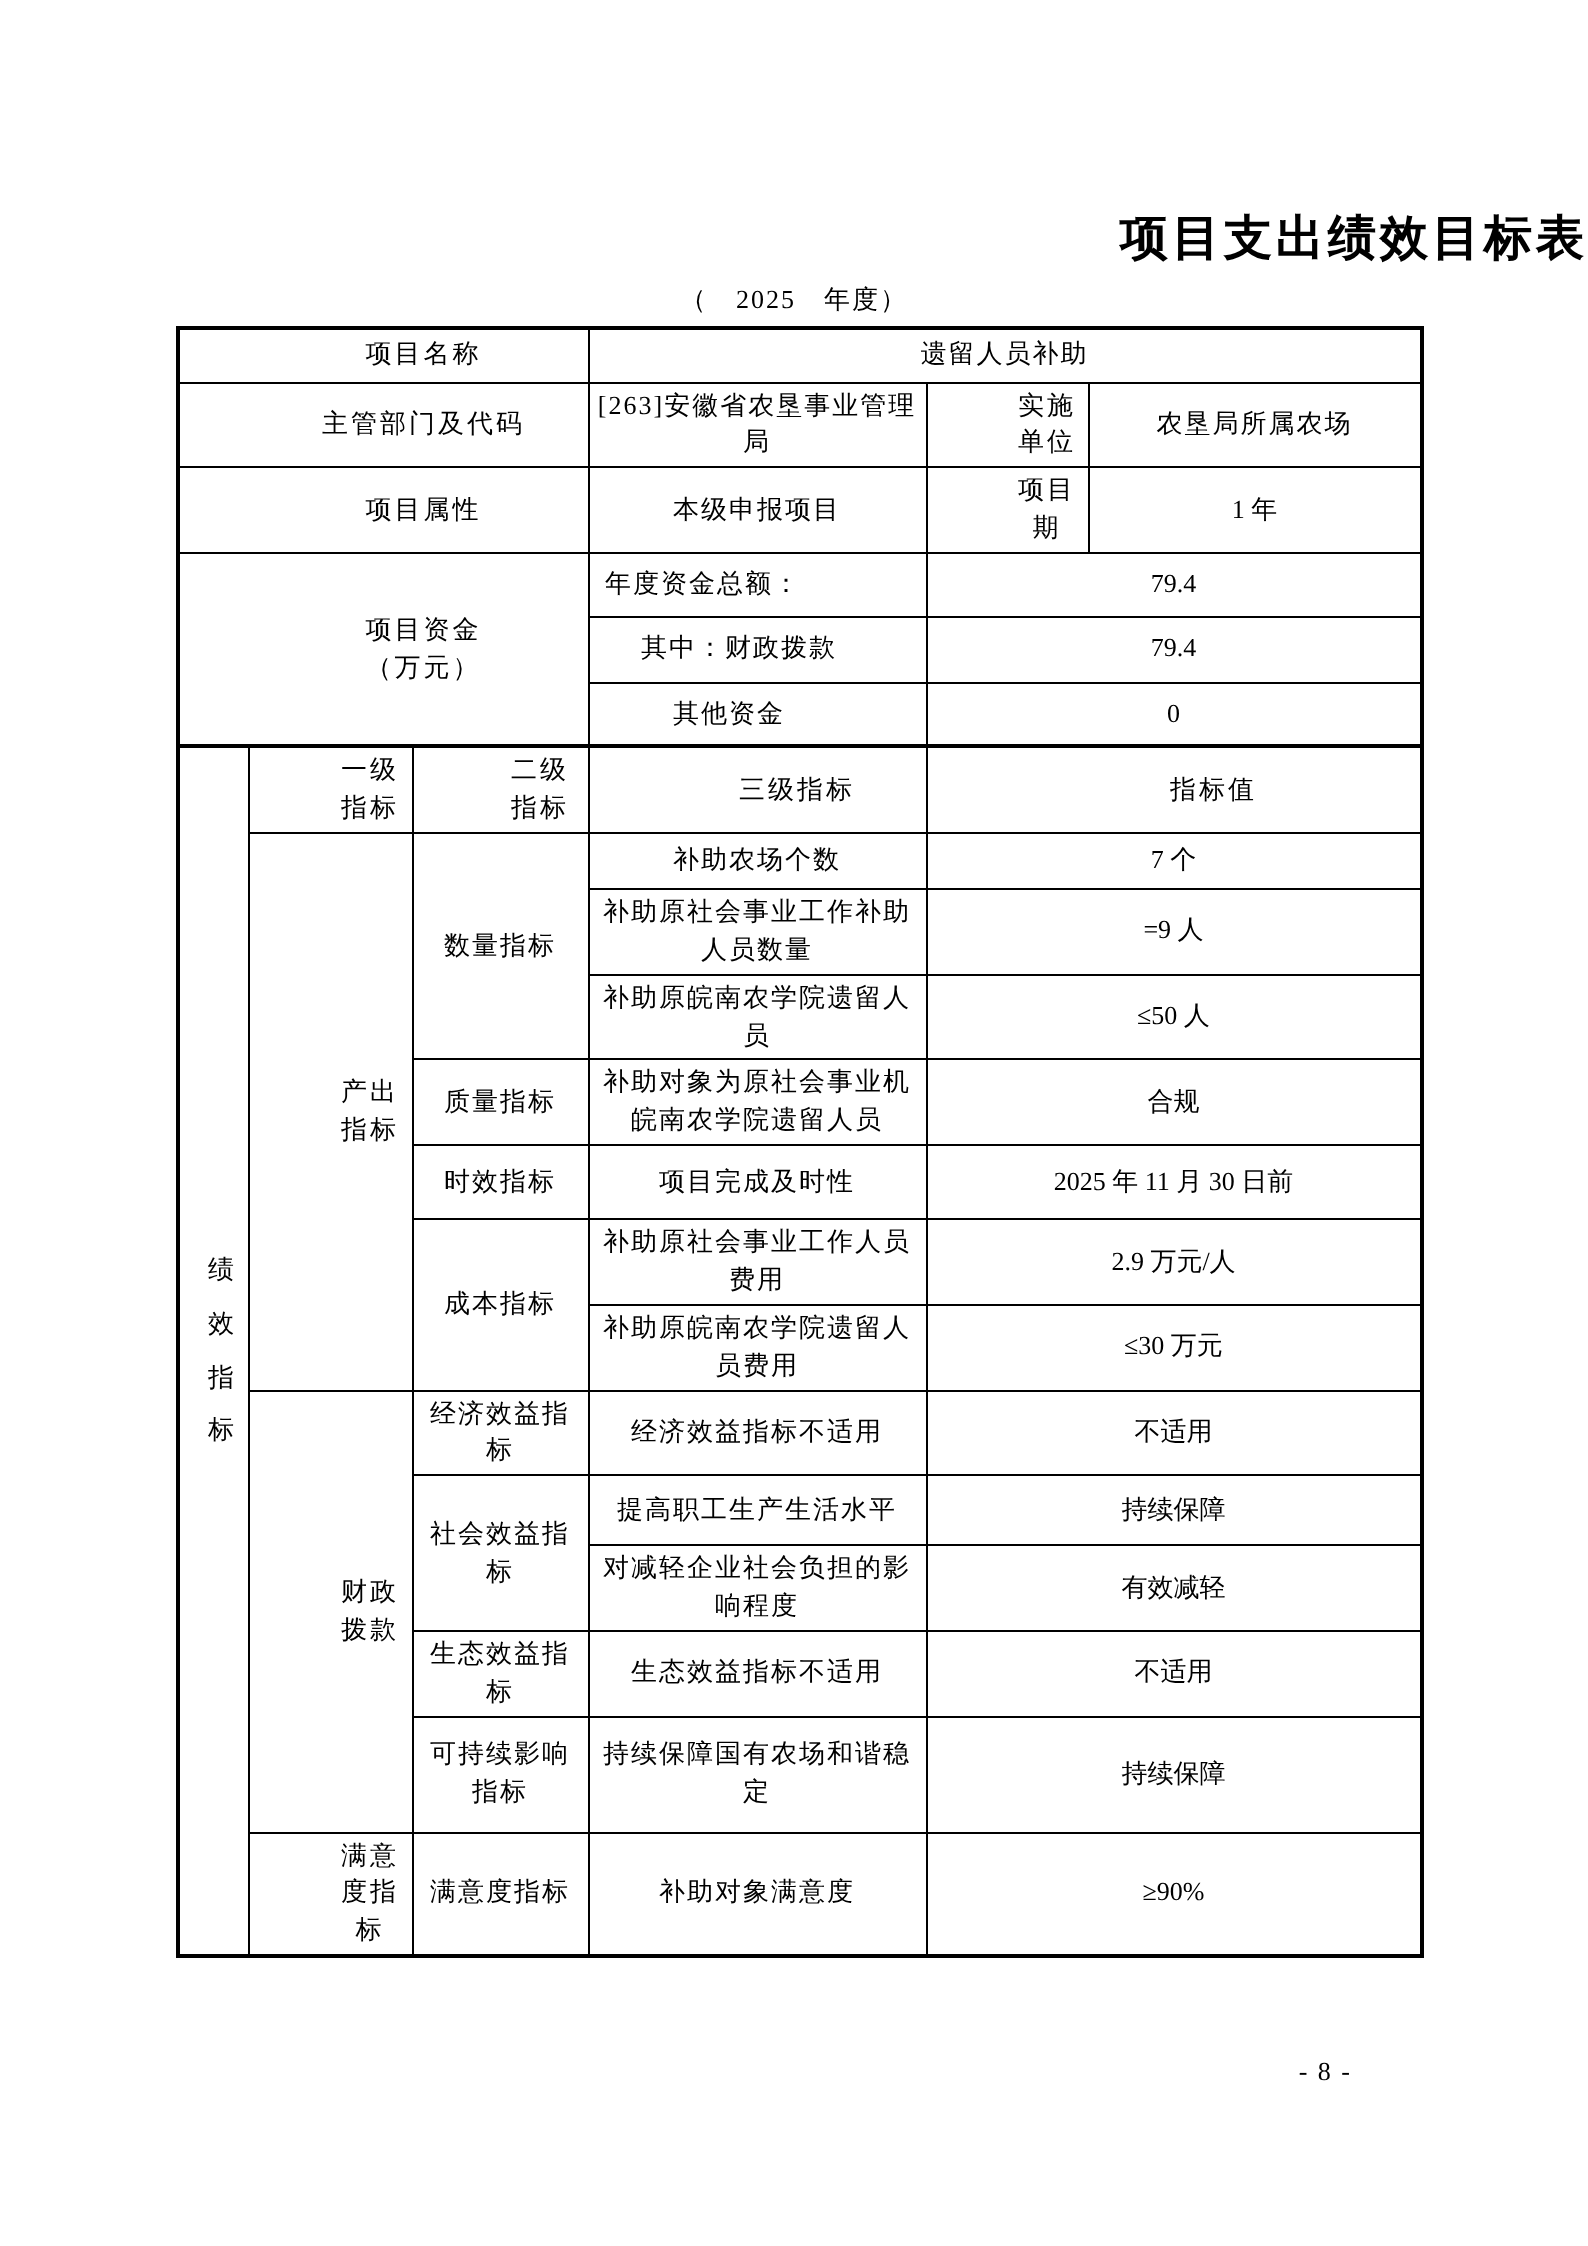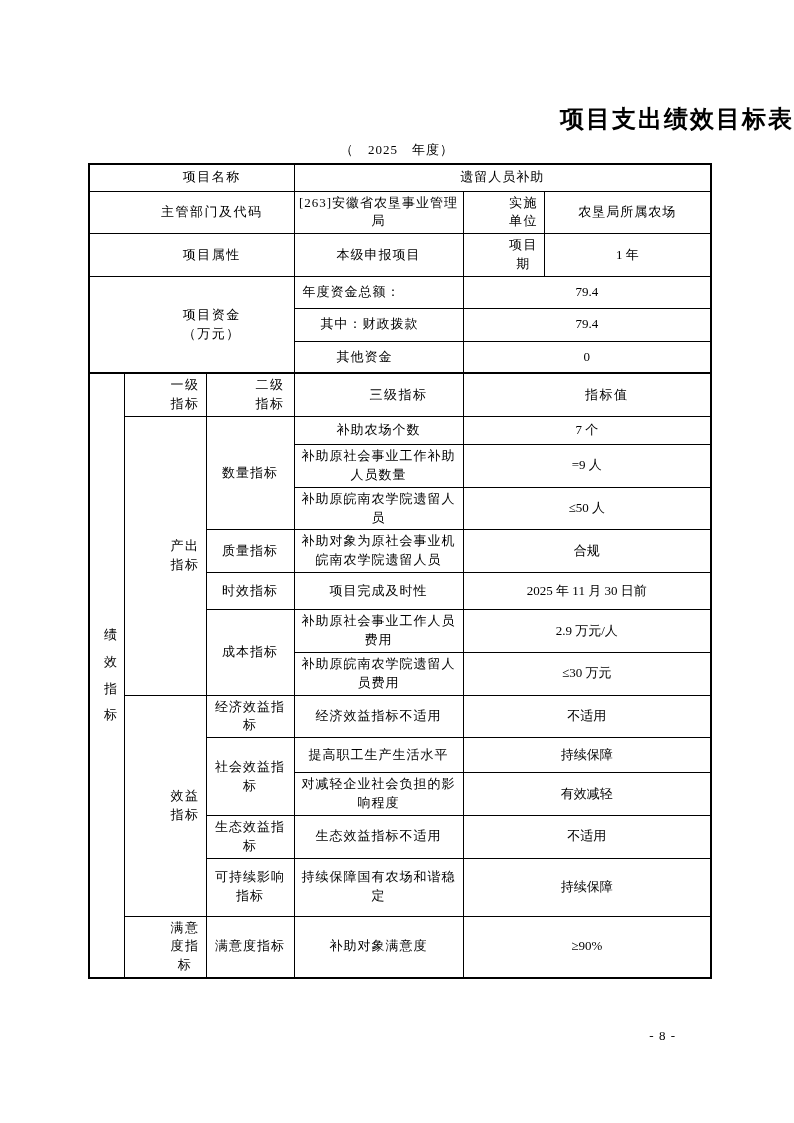--- a/index.html
+++ b/index.html
@@ -175,21 +175,21 @@
           <tr style="height: 38px;">
             <td rowspan="2">成本指标</td>
             <td>补助原社会事业工作人员费用</td>
             <td class="num">2.9 万元/人</td>
           </tr>
           <tr style="height: 37px;">
             <td>补助原皖南农学院遗留人员费用</td>
             <td class="num">≤30 万元</td>
           </tr>
           <tr style="height: 37px;">
-            <td class="lbl" rowspan="5">效益指标</td>
+            <td class="lbl" rowspan="5">财政拨款</td>
             <td rowspan="1">经济效益指标</td>
             <td>经济效益指标不适用</td>
             <td class="num">不适用</td>
           </tr>
           <tr style="height: 35px;">
             <td rowspan="2">社会效益指标</td>
             <td>提高职工生产生活水平</td>
             <td class="num">持续保障</td>
           </tr>
           <tr style="height: 38px;">

